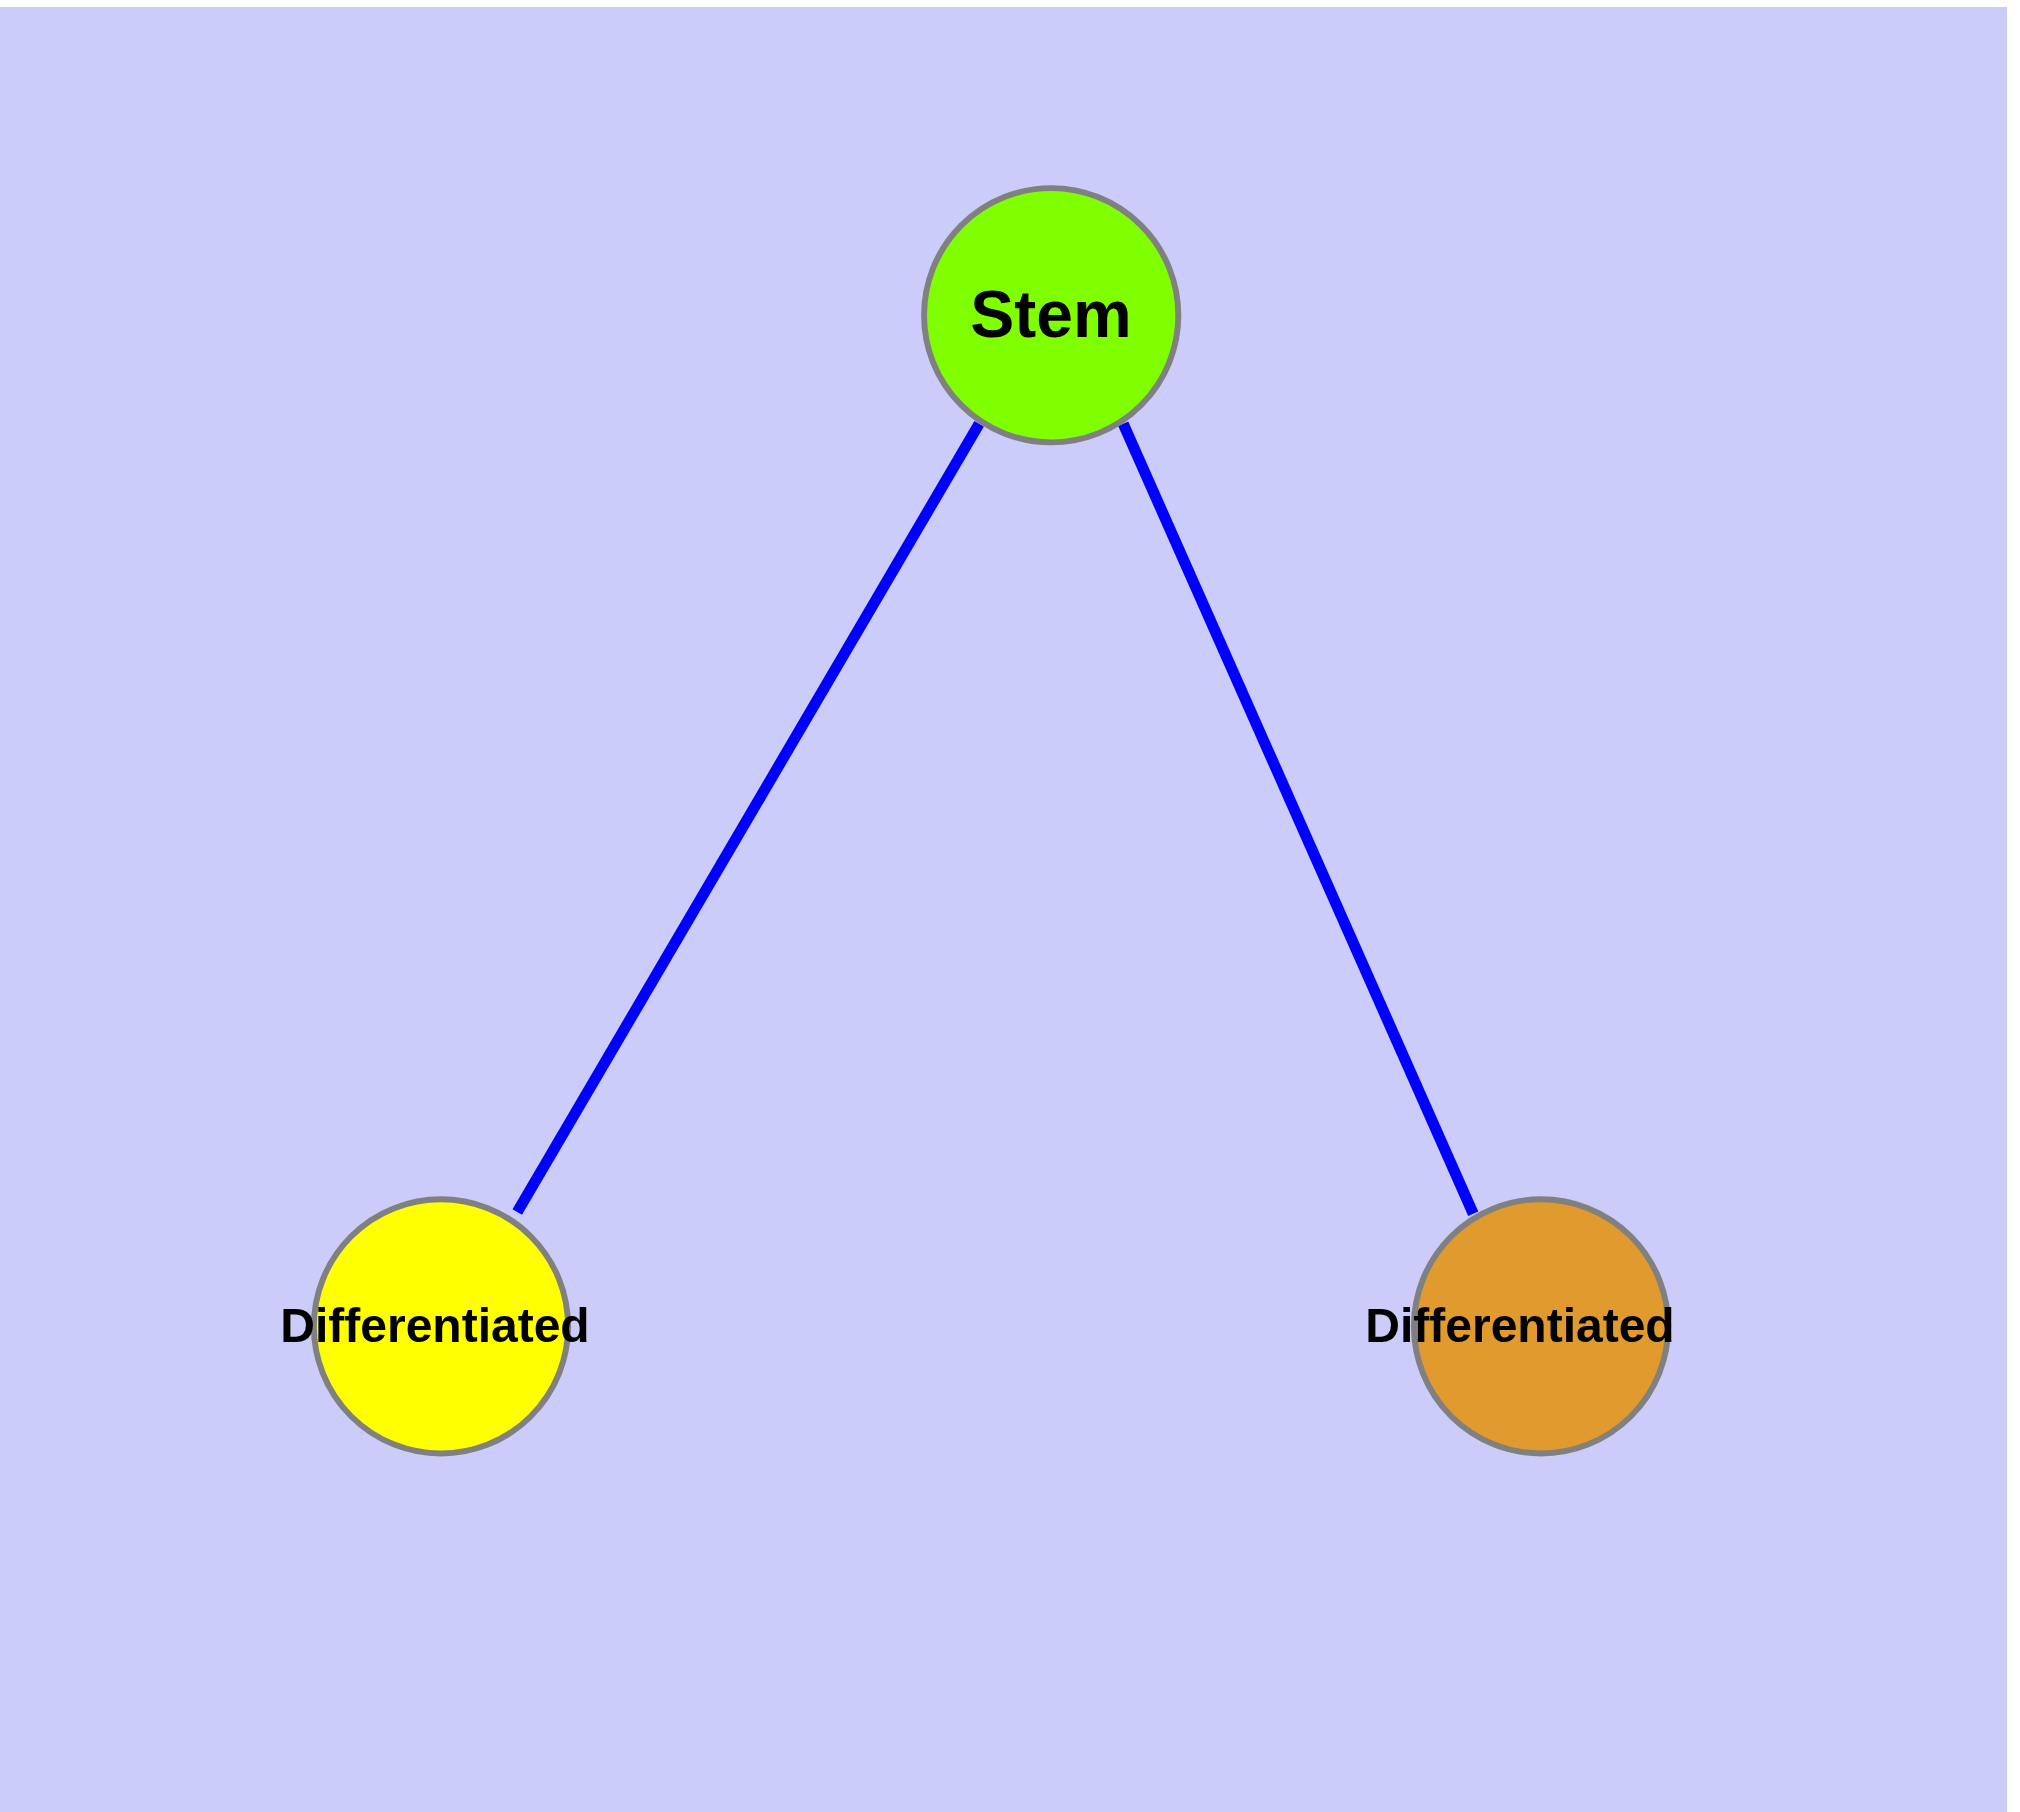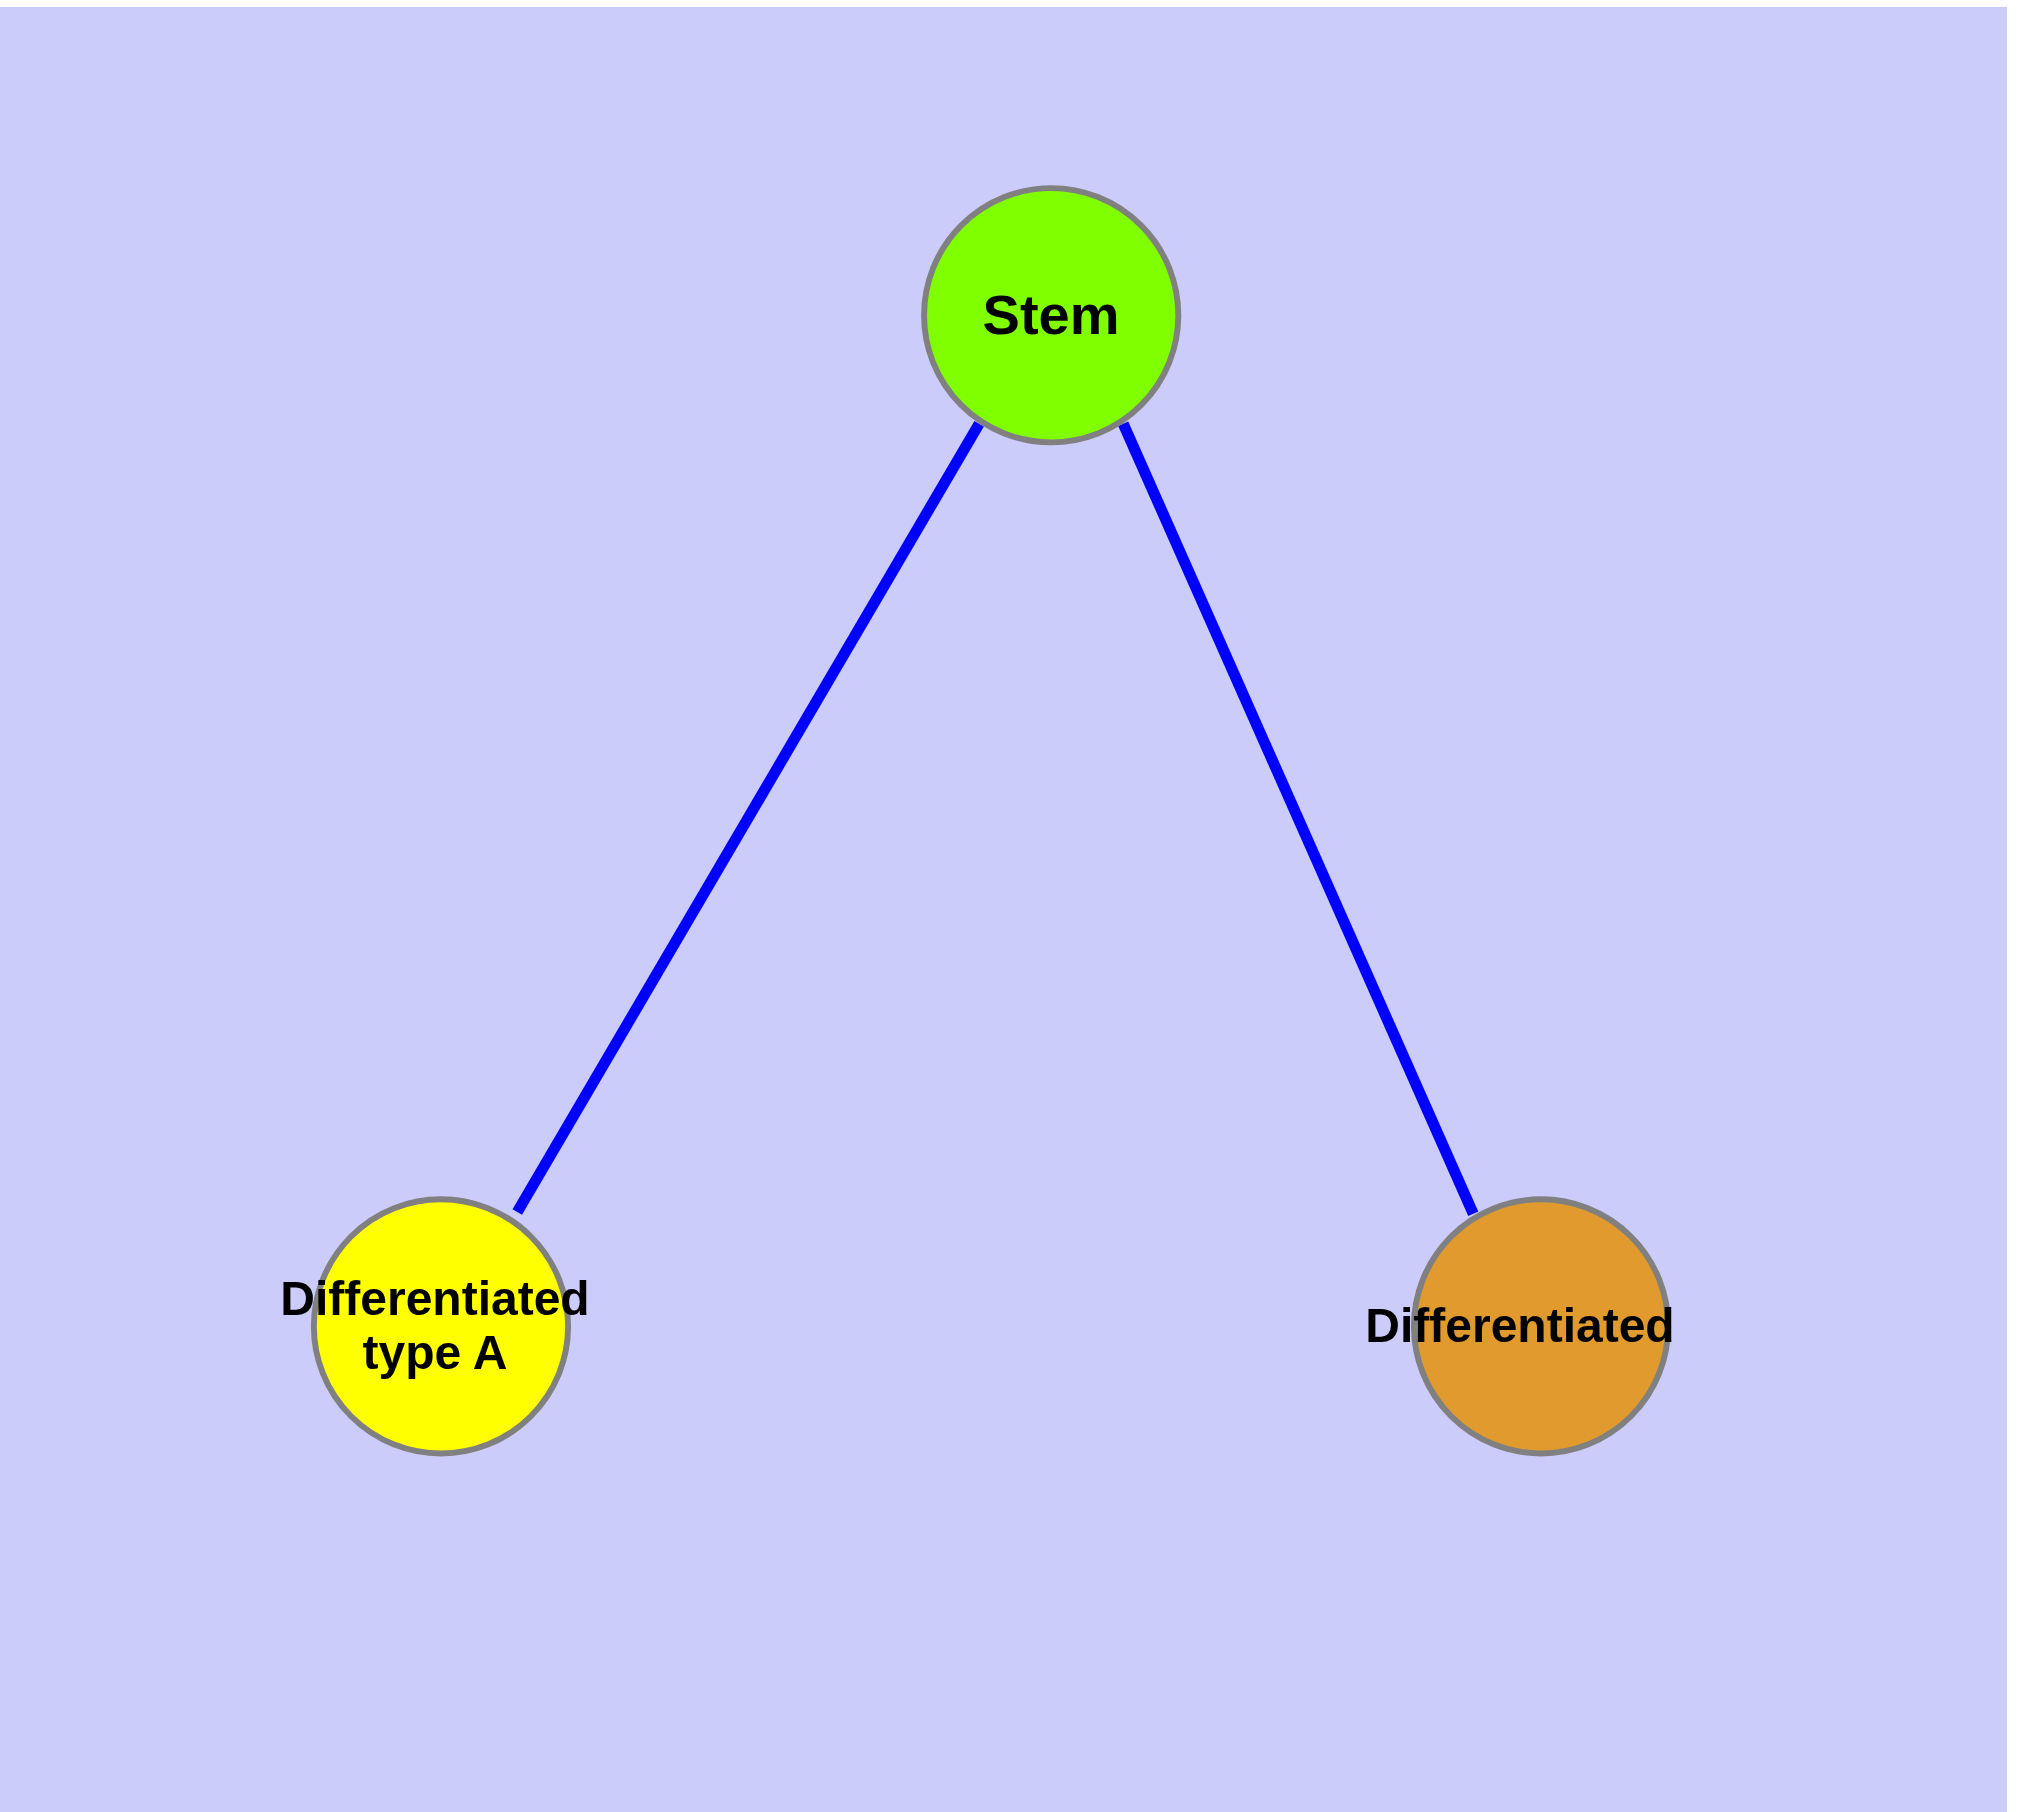--- a/index.html
+++ b/index.html
@@ -36,21 +36,21 @@
     text-align: center;
     font-family: "Liberation Sans", sans-serif;
     font-weight: bold;
     color: #000000;
     white-space: nowrap;
     line-height: 1.12;
     pointer-events: none;
     transform: translate(-50%, -50%);
   }
   .label-stem {
-    font-size: 56px;
+    font-size: 66px;
   }
   .label-type {
     font-size: 48px;
   }
 </style>
 </head>
 <body>
 
 <div id="canvas">
 
@@ -67,21 +67,20 @@
       <circle cx="1818" cy="1565" r="150" fill="#e09a2d" stroke="#808080" stroke-width="7"></circle>
     </g>
   </svg>
 
   <div class="node-label label-stem" style="left:1051px; top:315px;">
     <div>Stem</div>
   </div>
 
   <div class="node-label label-type" style="left:435px; top:1326px;">
     <div>Differentiated</div>
-    <div>type A</div>
   </div>
 
   <div class="node-label label-type" style="left:1520px; top:1326px;">
     <div>Differentiated</div>
   </div>
 
 </div>
 
 
 </body></html>

